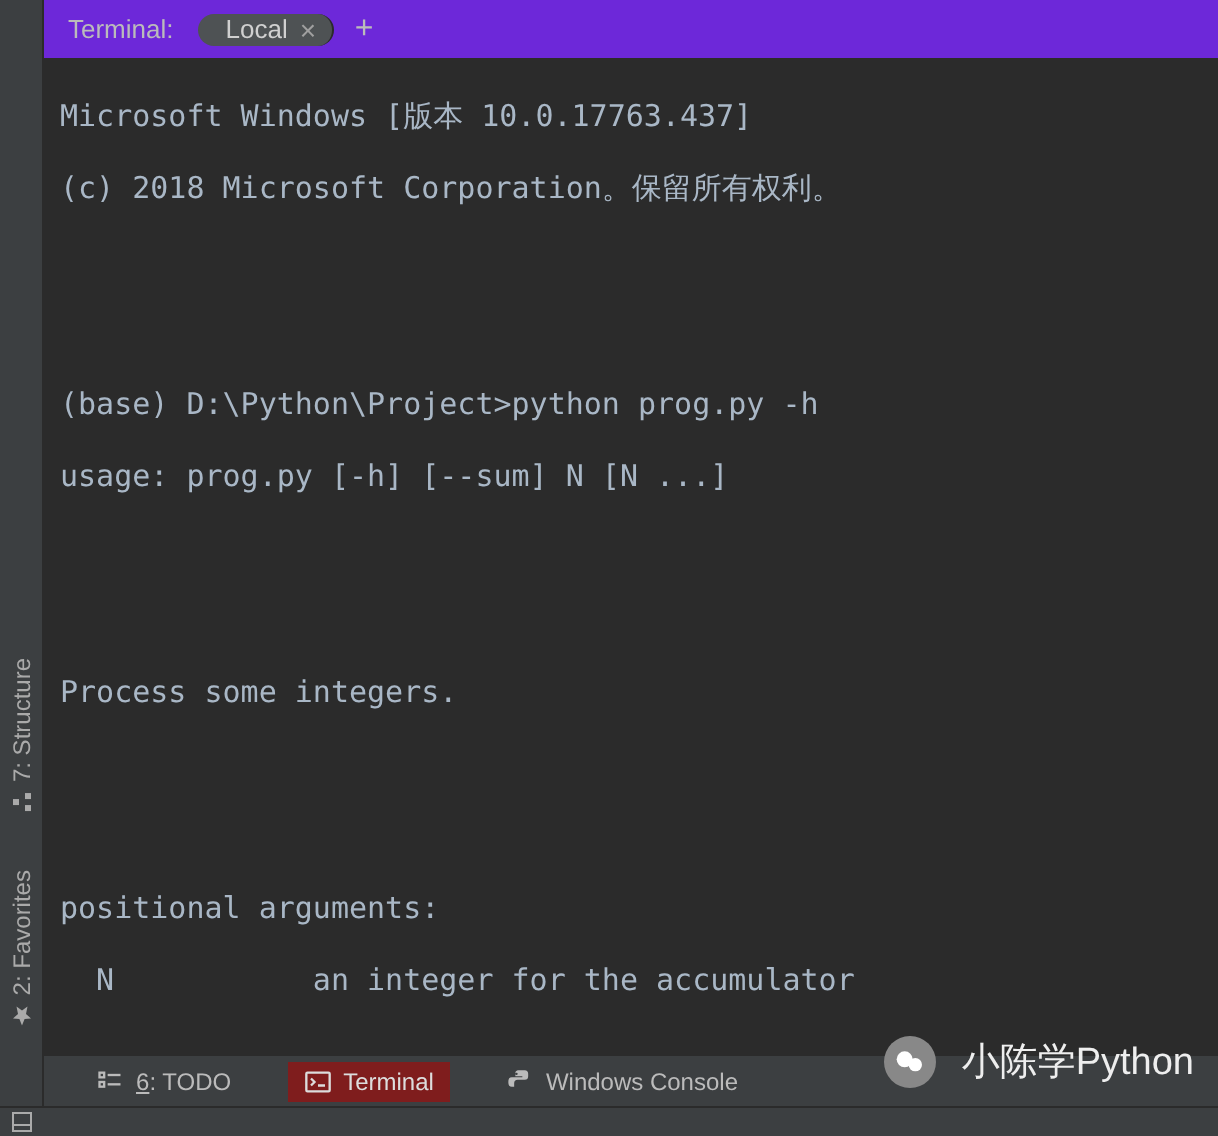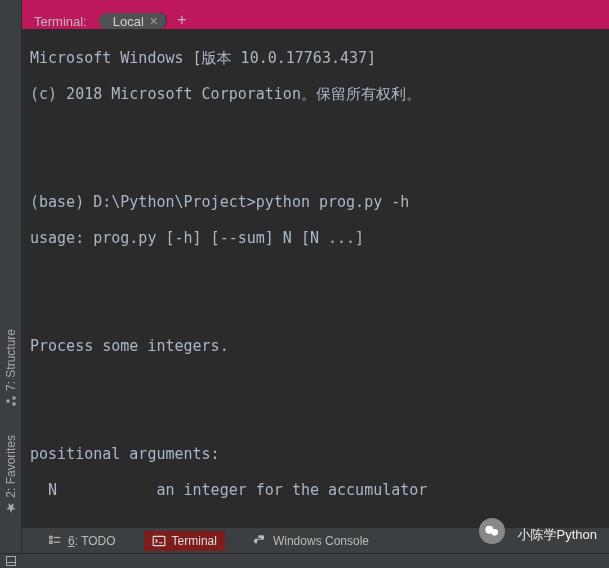--- a/index.html
+++ b/index.html
@@ -36,23 +36,23 @@
   }
   .rail-ico { width: 12px; height: 12px; display: inline-block; }
   .main {
     position: absolute;
     left: 22px; top: 0; right: 0; bottom: 40px;
     background: #2b2b2b;
     display: flex; flex-direction: column;
   }
   .term-tabs {
     height: 30px;
-    background: #be185d;
+    background: #6d28d9;
     border-bottom: 1px solid #2b2b2b;
-    display: flex; align-items: flex-end;
+    display: flex; align-items: center;
   }
   .term-label { padding: 0 12px; display:flex; align-items:center; color:#bbb; font-size:13px;}
   .term-tab {
     background: #4e5254;
     padding: 0 8px 0 14px;
     display: flex; align-items: center;
     color: #d0d0d0; font-size: 13px;
     gap: 6px;
     border-right: 1px solid #2b2b2b;
     border-radius: 11px;
@@ -89,21 +89,21 @@
   .underline { text-decoration: underline; }
   .ico { width:14px; height:14px; }
   .status-strip {
     position:absolute; left:0; right:0; bottom:0; height:15px;
     background:#3c3f41; border-top:1px solid #2b2b2b;
     display:flex; align-items:center; padding-left:4px;
   }
   .watermark {
     position:absolute; right:12px; bottom:24px;
     display:flex; align-items:flex-end; gap:13px;
-    color:#eee; font-size:13px;
+    color:#eee; font-size:19px;
     font-family:"Microsoft YaHei","SimHei",sans-serif;
   }
   .wechat {
     width:26px; height:26px; border-radius:50%;
     background:#888;
     display:flex; align-items:center; justify-content:center;
   }
 </style>
 </head>
 <body>

